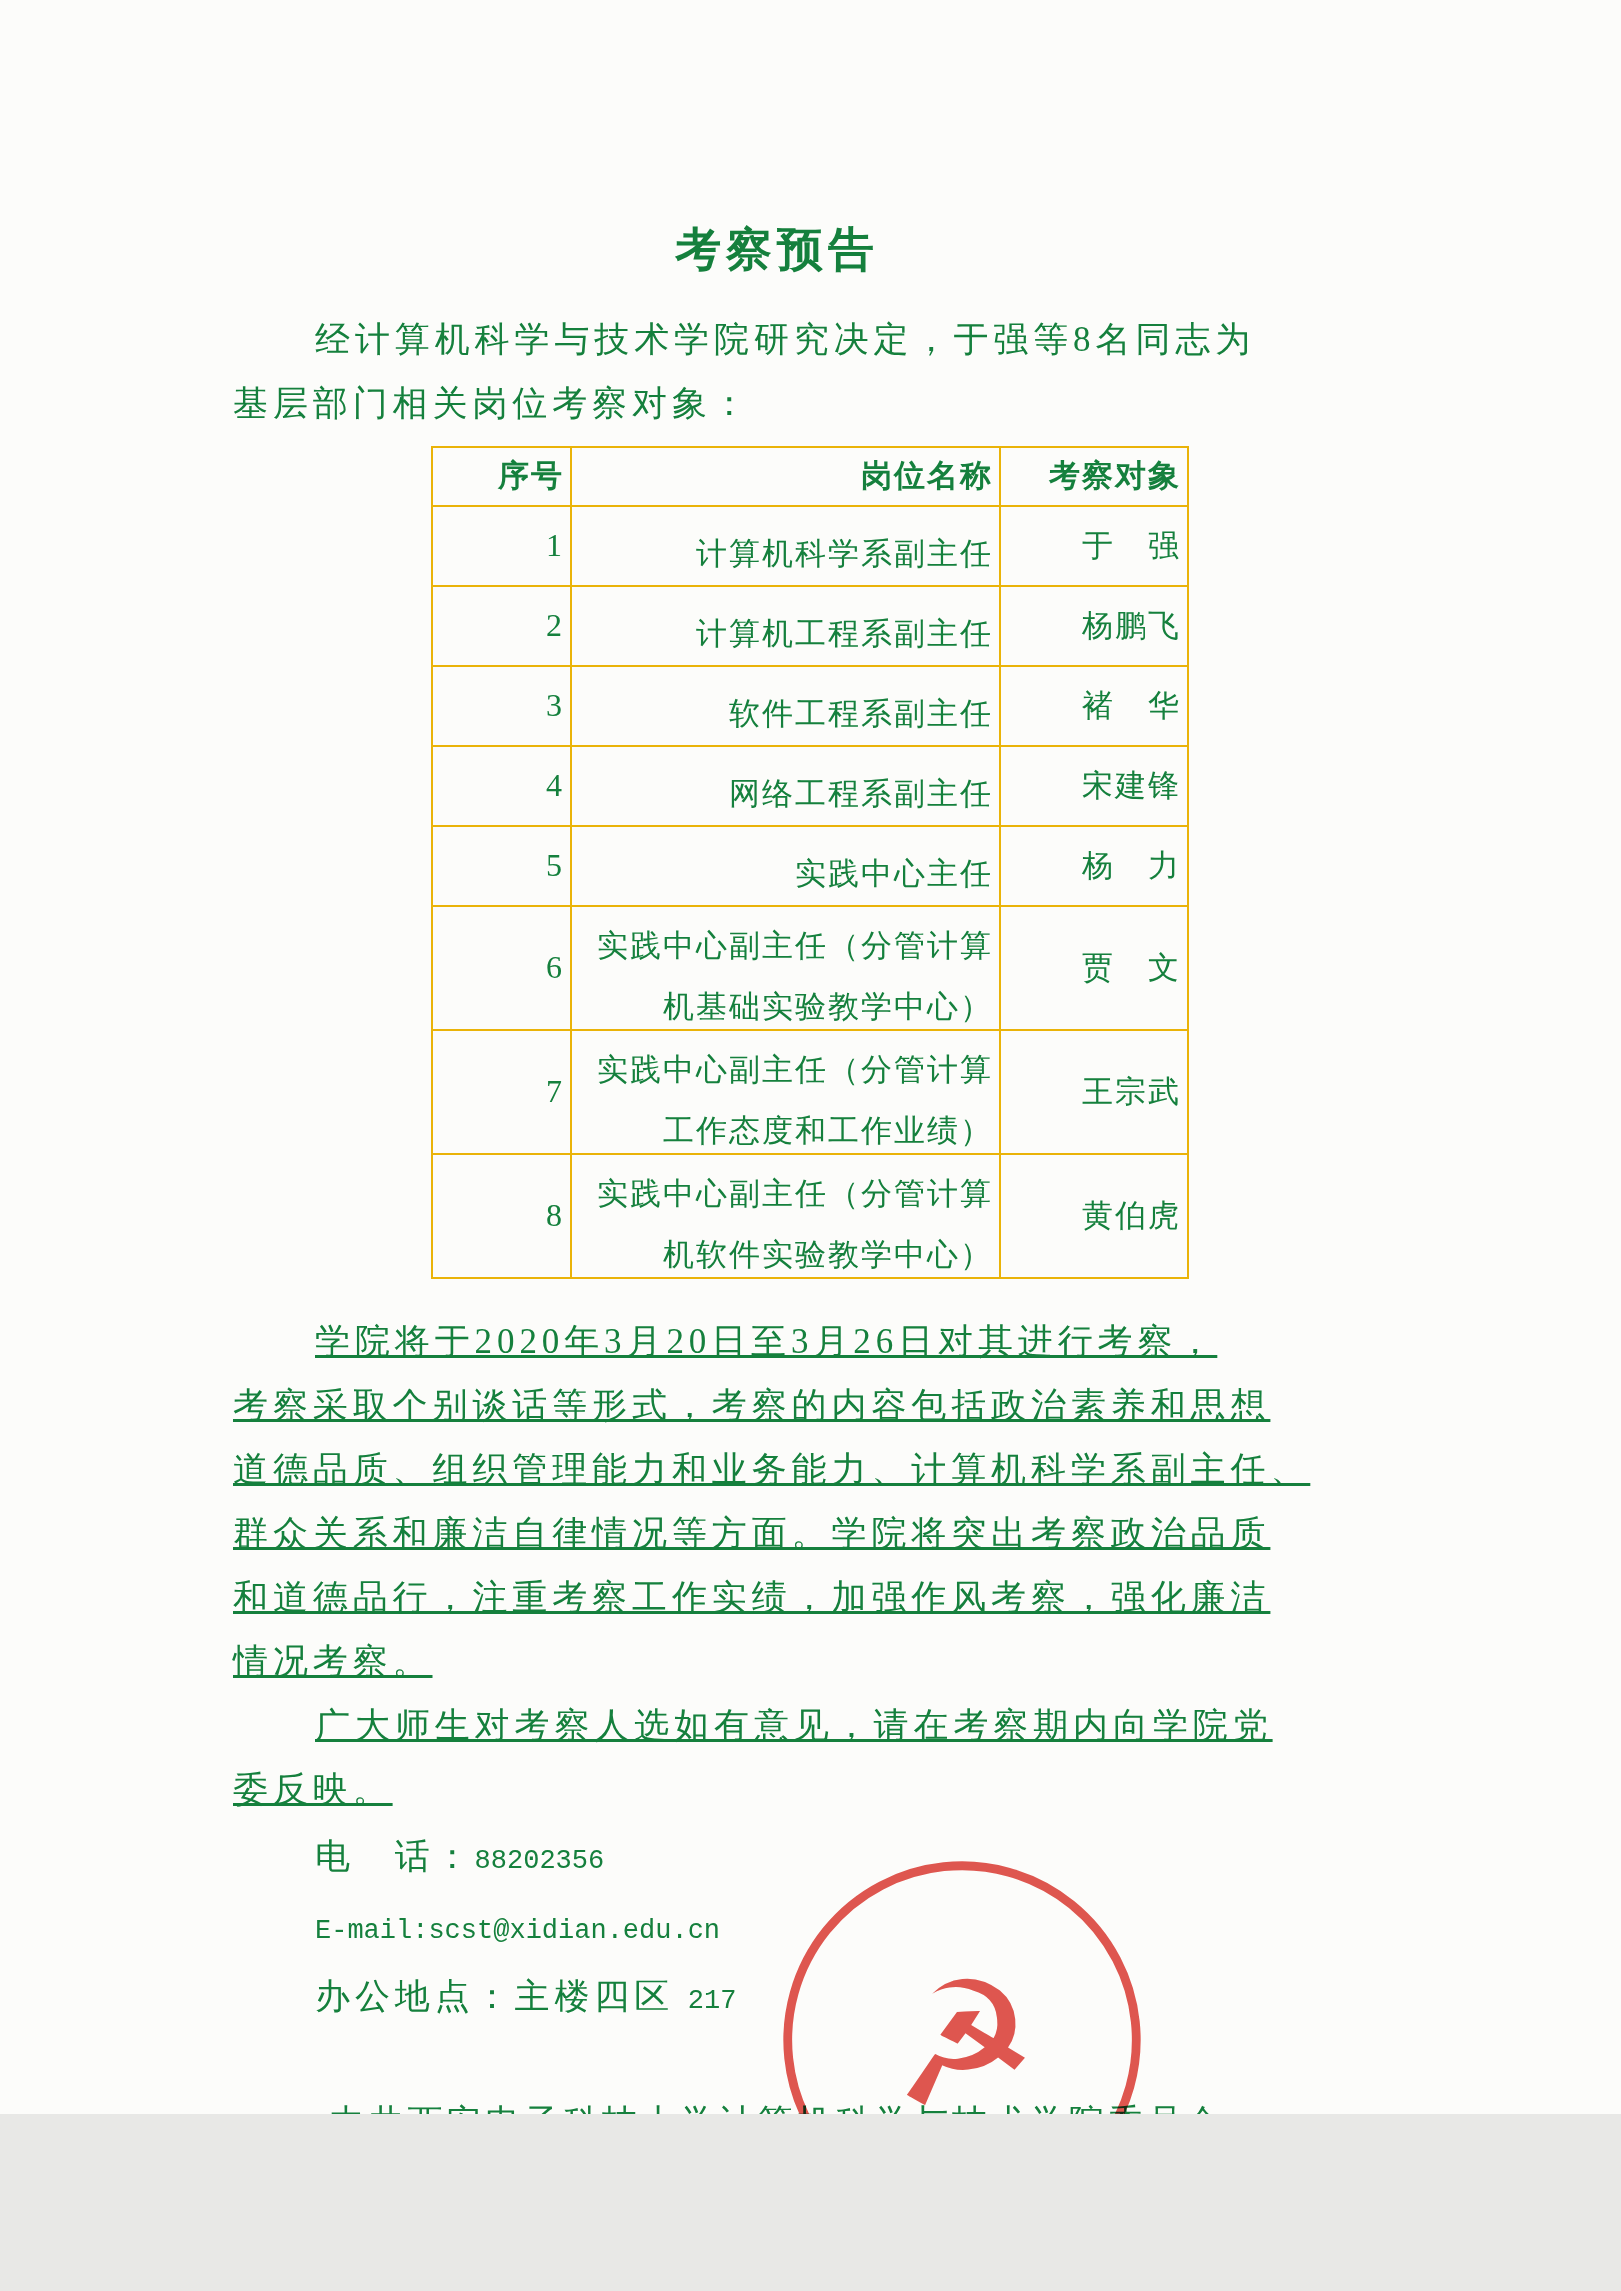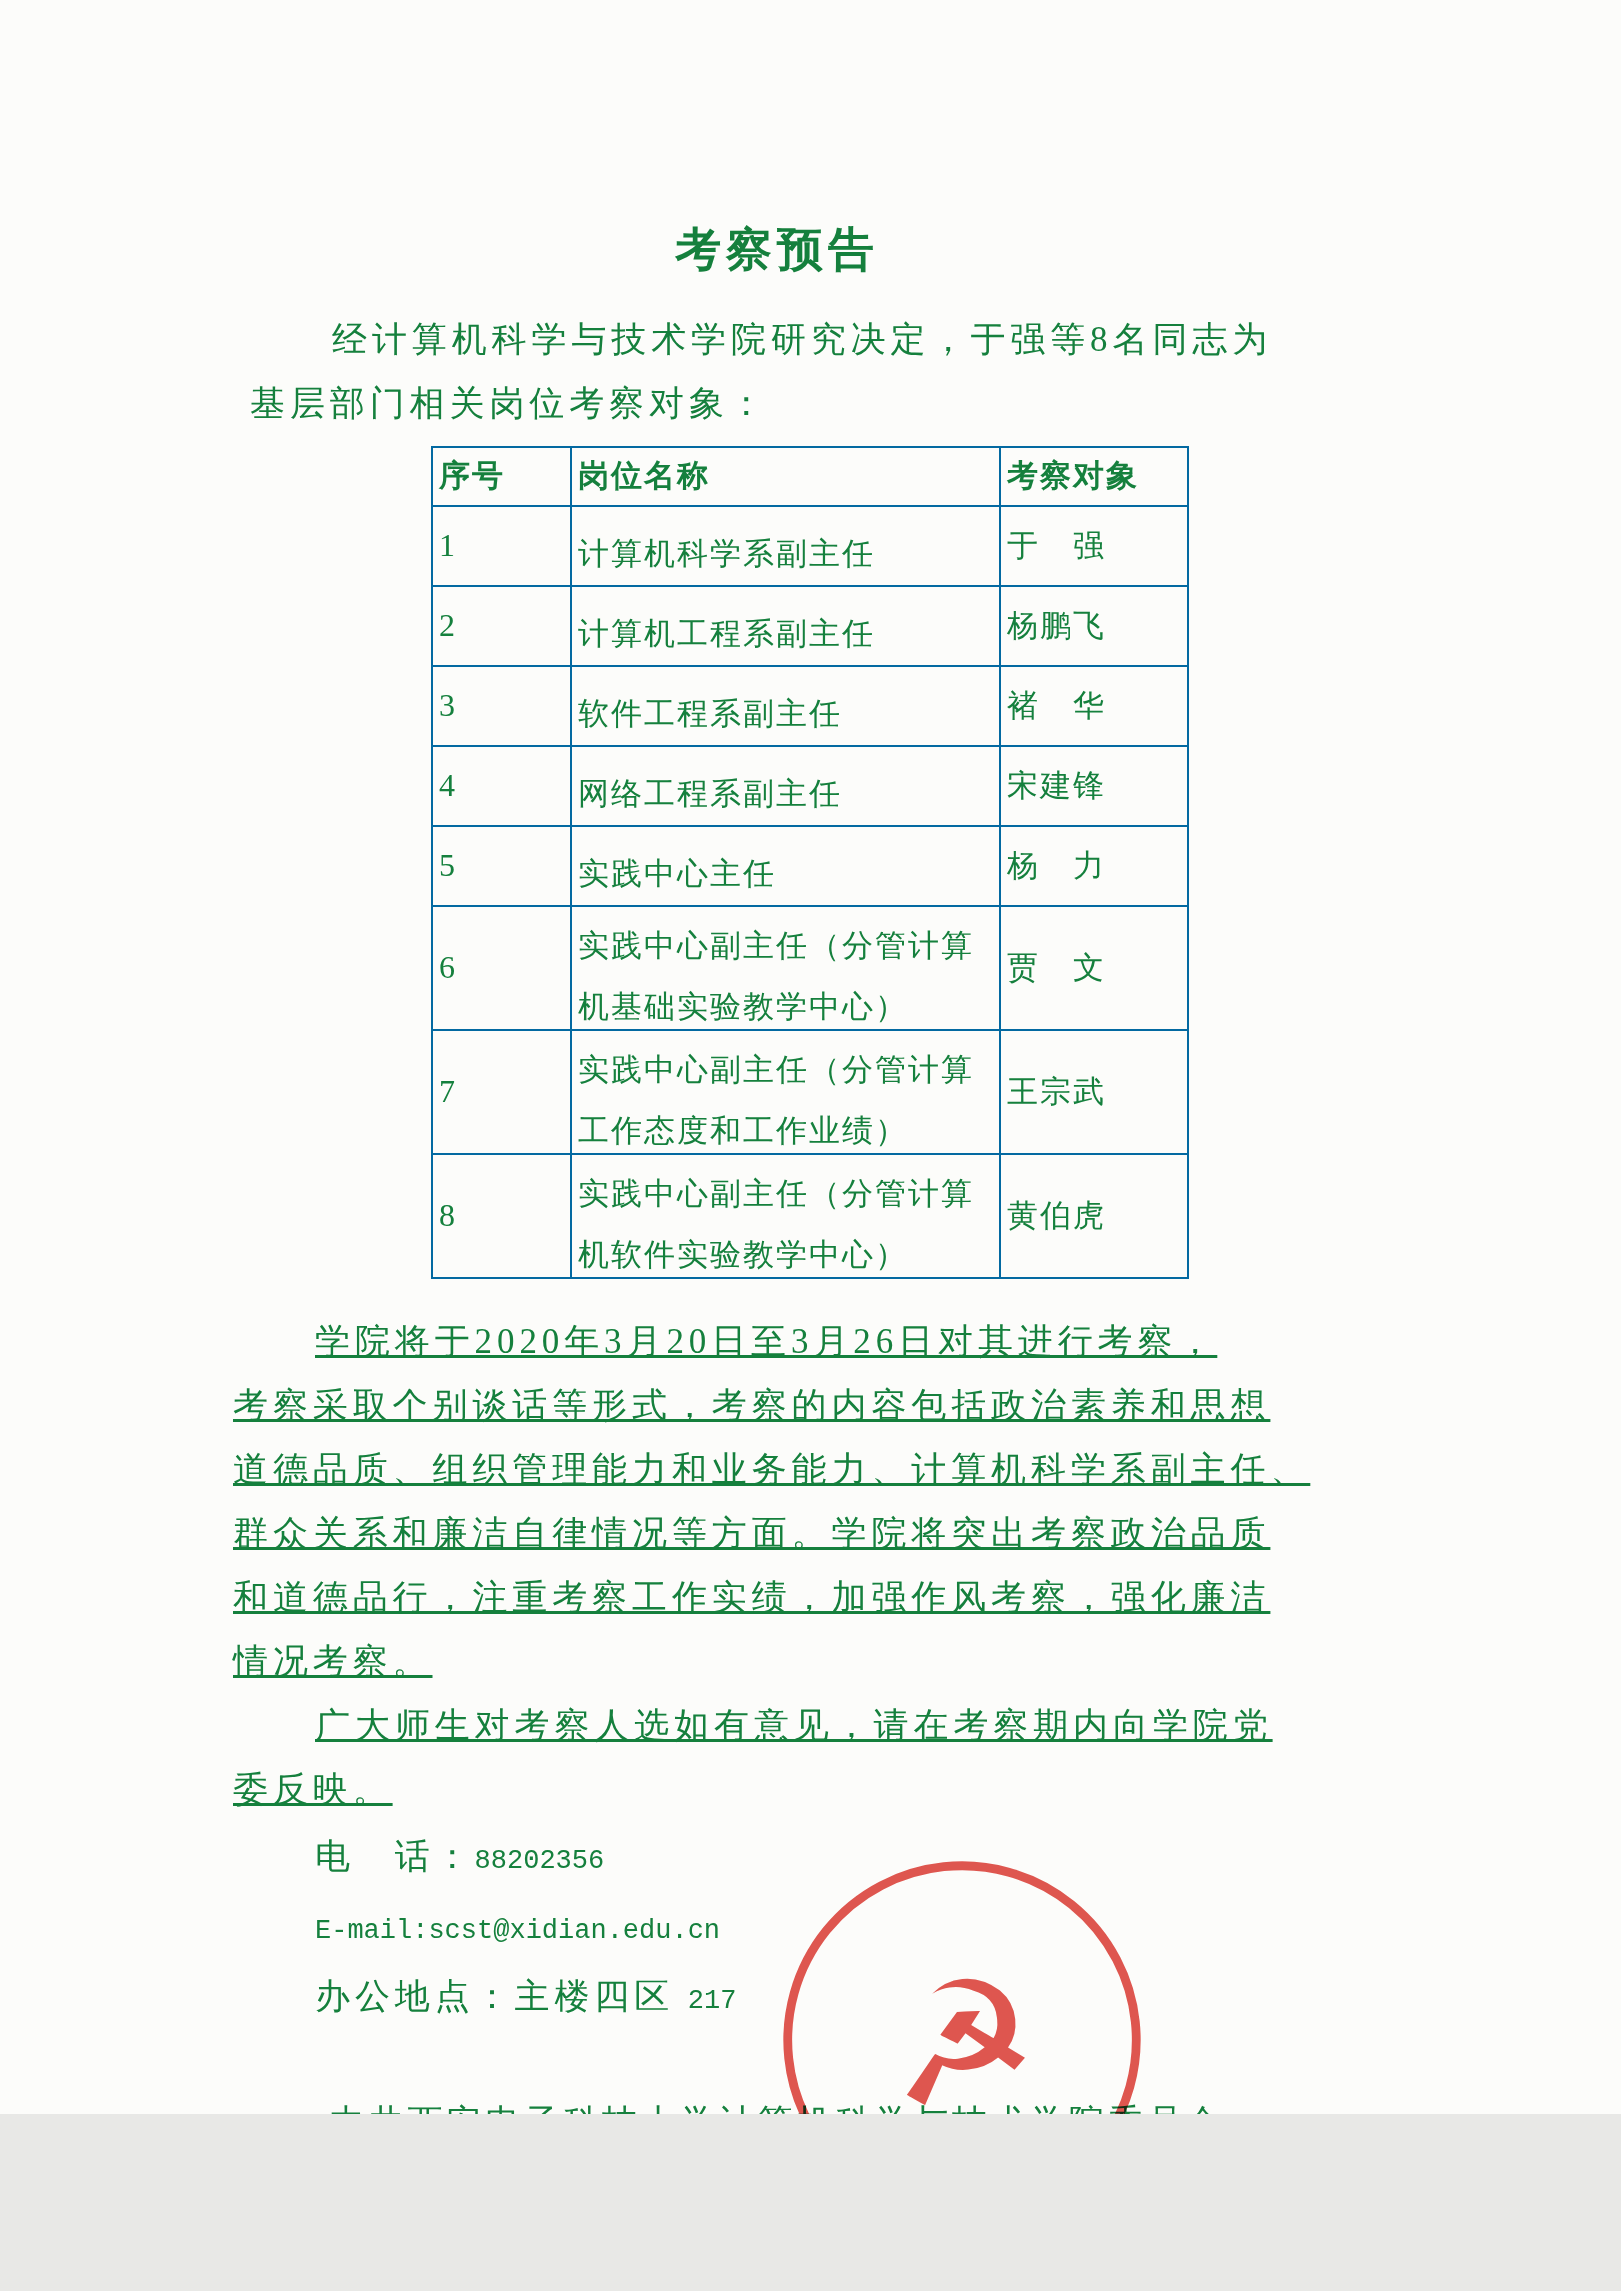--- a/index.html
+++ b/index.html
@@ -21,40 +21,40 @@
   .doc-title{
     text-align:center;
     font-family:"Liberation Sans","DejaVu Sans",sans-serif;
     font-weight:bold;
     font-size:46px;
     letter-spacing:4.9px;
     line-height:59px;
     width:1088px;
   }
   .paragraph{margin:0;}
-  .intro-block{margin-top:29px;margin-left:17px;}
+  .intro-block{margin-top:29px;}
   .doc-line{
     font-size:35px;
     letter-spacing:4.9px;
     line-height:64px;
     white-space:nowrap;
     word-spacing:-2px;
   }
   .doc-line.indent{padding-left:82px;}
   
   .roster-table{
     border-collapse:collapse;
     margin-left:198px;   
     margin-top:9.8px;
     table-layout:fixed;
     border:2.9px solid #262626;
   }
   .roster-table td,.roster-table th{
-    border:2px solid #0369a1;
-    text-align:left;
+    border:2px solid #eab308;
+    text-align:right;
     vertical-align:middle;
     font-size:31px;
     letter-spacing:2px;
     padding:0 5.9px;
     font-weight:normal;
   }
   .col-seq{width:139px;}
   .col-pos{width:429px;}
   .col-name{width:188px;}
   .roster-table thead th{

